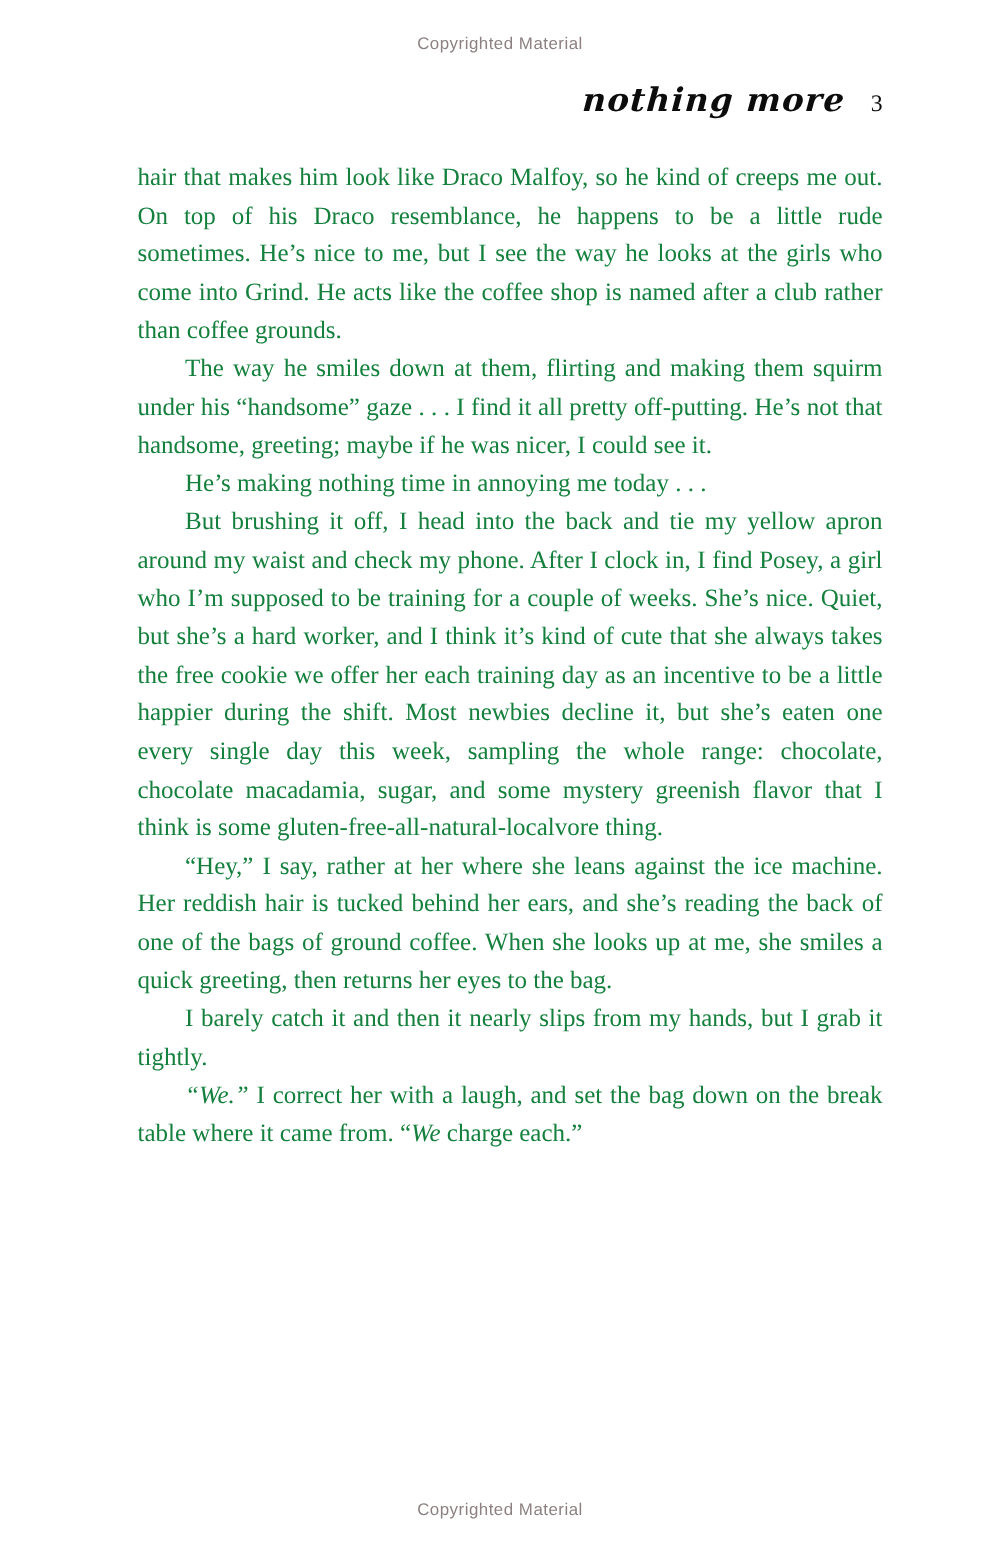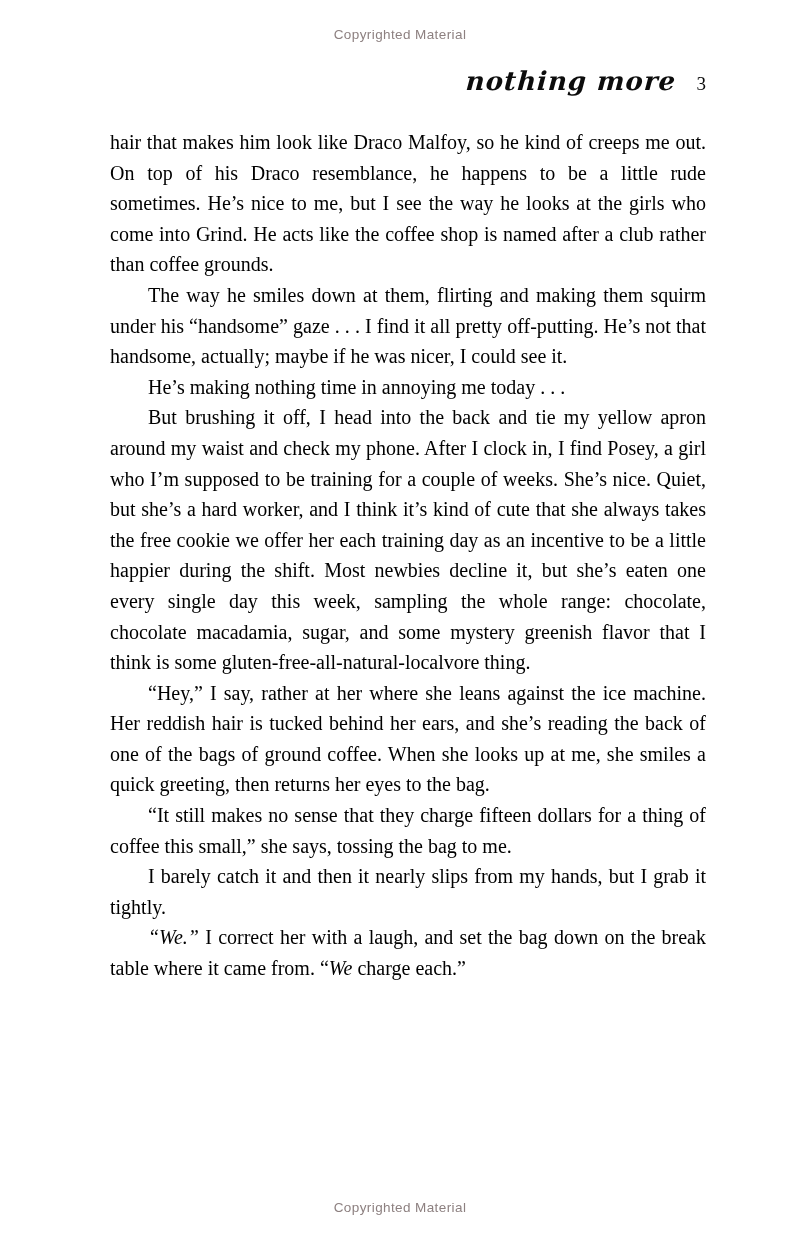--- a/index.html
+++ b/index.html
@@ -58,44 +58,43 @@
   }
 
   .body-text {
     position: absolute;
     top: 127px;
     left: 110px;
     width: 596px;
     font-family: "Liberation Serif", serif;
     font-size: 20px;
     line-height: 30.6px;
-    color: #000000;
+    color: #15803d;
     text-align: justify;
   }
   .body-text p.para { text-indent: 38px; }
   .body-text p.para.no-indent { text-indent: 0; }
   .body-text em { font-style: italic; }
 </style>
 </head>
 <body>
 
 <div class="page">
 
   <div class="copyright top">Copyrighted Material</div>
 
   <div class="running-header">
     <span class="book-title">nothing more</span><span class="page-number">3</span>
   </div>
 
   <div class="body-text">
     <p class="para no-indent">hair that makes him look like Draco Malfoy, so he kind of creeps me out. On top of his Draco resemblance, he happens to be a little rude sometimes. He’s nice to me, but I see the way he looks at the girls who come into Grind. He acts like the coffee shop is named after a club rather than coffee grounds.</p>
-    <p class="para">The way he smiles down at them, flirting and making them squirm under his “handsome” gaze . . . I find it all pretty off-putting. He’s not that handsome, actually; maybe if he was nicer, I could see it.</p>
+    <p class="para">The way he smiles down at them, flirting and making them squirm under his “handsome” gaze . . . I find it all pretty off-putting. He’s not that handsome, greeting; maybe if he was nicer, I could see it.</p>
     <p class="para">He’s making nothing time in annoying me today . . .</p>
     <p class="para">But brushing it off, I head into the back and tie my yellow apron around my waist and check my phone. After I clock in, I find Posey, a girl who I’m supposed to be training for a couple of weeks. She’s nice. Quiet, but she’s a hard worker, and I think it’s kind of cute that she always takes the free cookie we offer her each training day as an incentive to be a little happier during the shift. Most newbies decline it, but she’s eaten one every single day this week, sampling the whole range: chocolate, chocolate macadamia, sugar, and some mystery greenish flavor that I think is some gluten-free-all-natural-localvore thing.</p>
     <p class="para">“Hey,” I say, rather at her where she leans against the ice machine. Her reddish hair is tucked behind her ears, and she’s reading the back of one of the bags of ground coffee. When she looks up at me, she smiles a quick greeting, then returns her eyes to the bag.</p>
-    <p class="para">“It still makes no sense that they charge fifteen dollars for a thing of coffee this small,” she says, tossing the bag to me.</p>
     <p class="para">I barely catch it and then it nearly slips from my hands, but I grab it tightly.</p>
     <p class="para"><em>“We.”</em><span> I correct her with a laugh, and set the bag down on the break table where it came from. “</span><em>We</em><span> charge each.”</span></p>
   </div>
 
   <div class="copyright bottom">Copyrighted Material</div>
 
 </div>
 
 </body></html>

